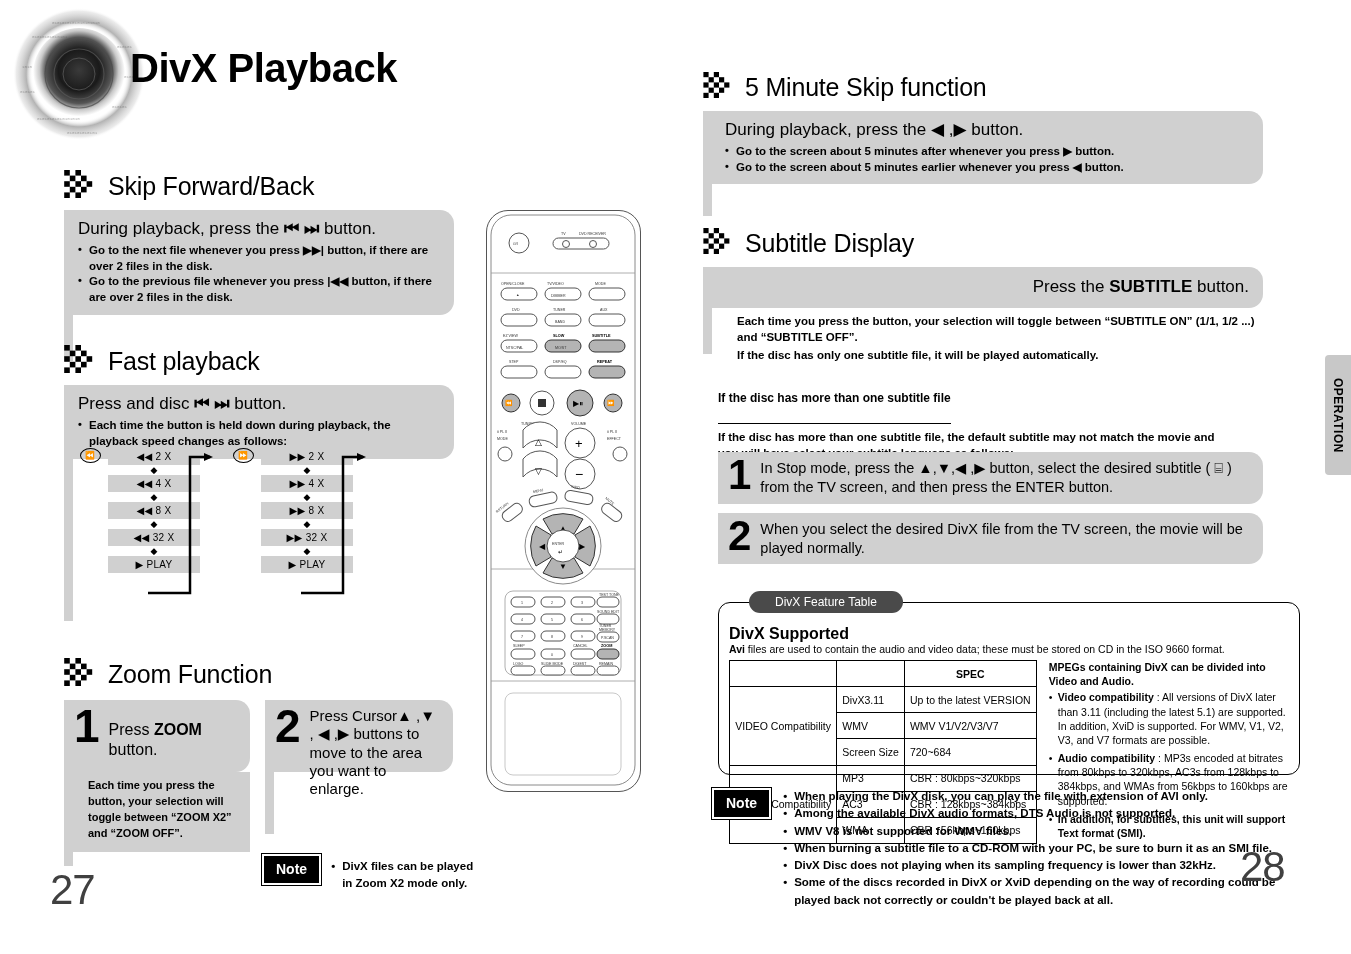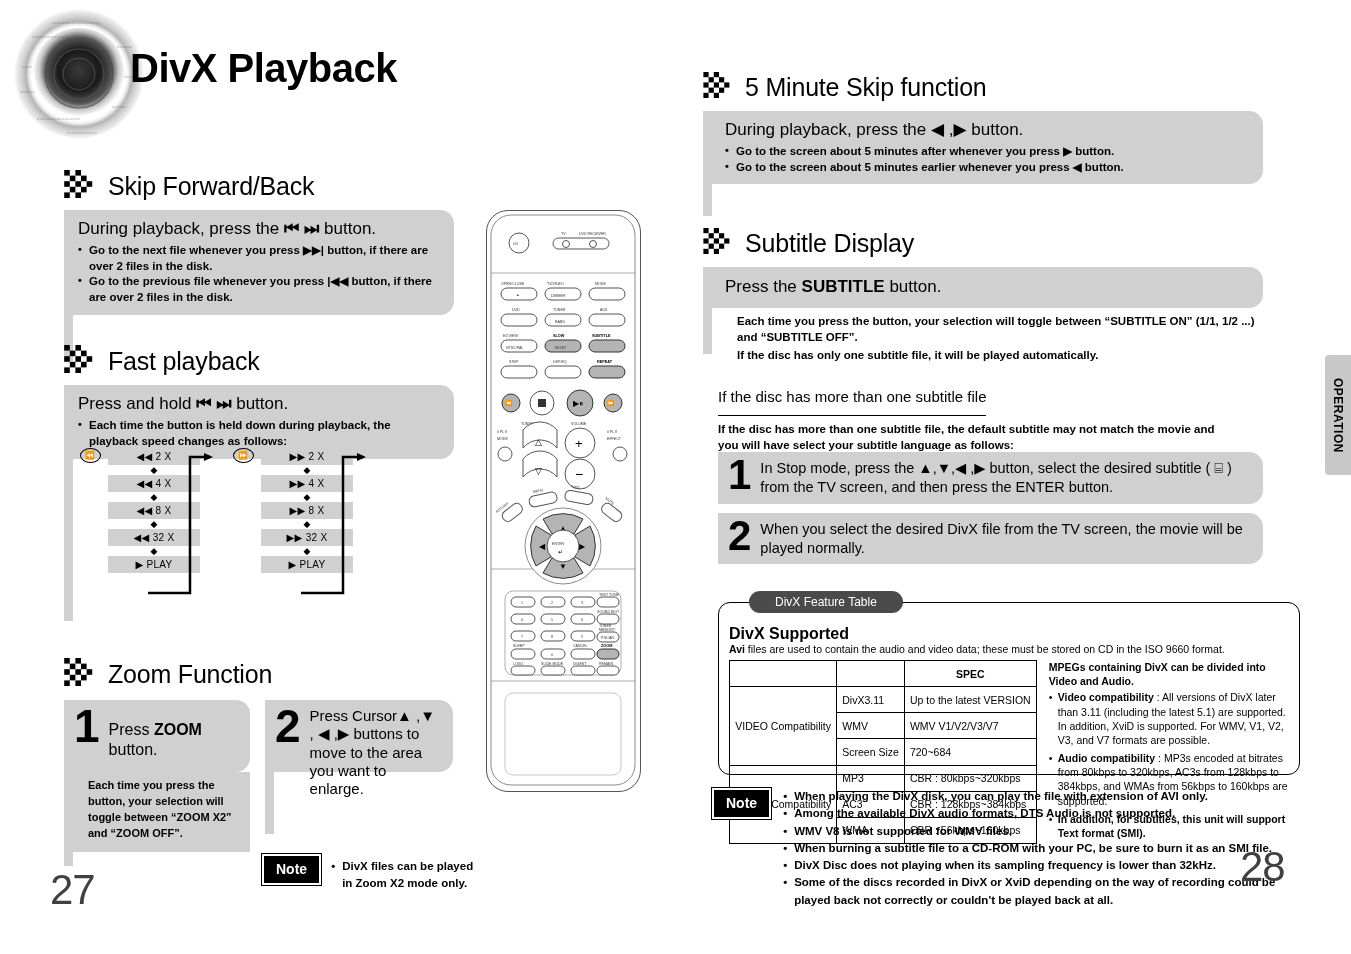--- a/index.html
+++ b/index.html
@@ -102,22 +102,22 @@
     background: #c8c8c8; border-radius: 4px 0 0 4px;
     display: flex; align-items: center; justify-content: center;
   }
   .side-tab span {
     writing-mode: vertical-rl; font-size: 12px; font-weight: bold;
     letter-spacing: 0.5px;
   }
 
   
   .ul-head {
-    font-size: 15px; border-bottom: 1.5px solid #000;
-    display: inline-block; padding-bottom: 10px;
+    font-size: 12px; border-bottom: 1.5px solid #000;
+    display: inline-block; padding-bottom: 18px; font-weight: bold;
   }
 
   
   .remote-outer {
     position: absolute; left: 486px; top: 210px; width: 155px; height: 582px;
     border: 1.5px solid #555; border-radius: 22px; background: #fff;
   }
   .rm-btn { fill: #fff; stroke: #555; stroke-width: 1; }
   .rm-btn-g { fill: #b4b4b4; stroke: #333; stroke-width: 1; }
   .rm-lbl { font-size: 3.6px; fill: #333; font-family: "Liberation Sans", sans-serif; }
@@ -218,21 +218,21 @@
               <rect x="6" y="6" width="2" height="2"></rect>
             <rect x="4" y="8" width="2" height="2"></rect>
             <rect x="8" y="4" width="2" height="2"></rect>
           </g>
         </svg>
       </span>
       <span class="title">Fast playback</span>
     </div>
     <div class="callout" style="margin-top:8px;">
       <div class="lead">
-        <span>Press and hold</span>
+        <span>Press and disc</span>
         <span style="font-weight:bold;">⏮ ⏭</span>
         <span>button.</span>
       </div>
       <ul>
         <li>Each time the button is held down during playback, the playback speed changes as follows:</li>
       </ul>
     </div>
     <div class="tail" style="height:162px;"></div>
   </div>
 
@@ -532,21 +532,21 @@
               <rect x="6" y="2" width="2" height="2"></rect>
             <rect x="4" y="4" width="2" height="2"></rect>
               <rect x="6" y="6" width="2" height="2"></rect>
             <rect x="4" y="8" width="2" height="2"></rect>
             <rect x="8" y="4" width="2" height="2"></rect>
           </g>
         </svg>
       </span>
       <span class="title">Subtitle Display</span>
     </div>
-    <div class="callout" style="margin-top:9px;padding:9px 14px 10px 22px;">
+    <div class="callout" style="margin-top:9px;padding:9px 14px 10px 22px;text-align:right;">
       <div class="lead">
         <span>Press the </span><b>SUBTITLE</b><span> button.</span>
       </div>
     </div>
     <div style="display:flex;">
       <div class="tail" style="height:46px;"></div>
       <ul style="list-style:none;padding:6px 0 0 14px;">
         <li style="font-size:11.5px;line-height:1.38;padding-left:11px;position:relative;font-weight:600;max-width:530px;">Each time you press the button, your selection will toggle between “SUBTITLE ON” (1/1, 1/2 ...) and “SUBTITLE OFF”.</li>
         <li style="font-size:11.5px;line-height:1.38;padding-left:11px;position:relative;font-weight:600;margin-top:2px;">If the disc has only one subtitle file, it will be played automatically.</li>
       </ul>

